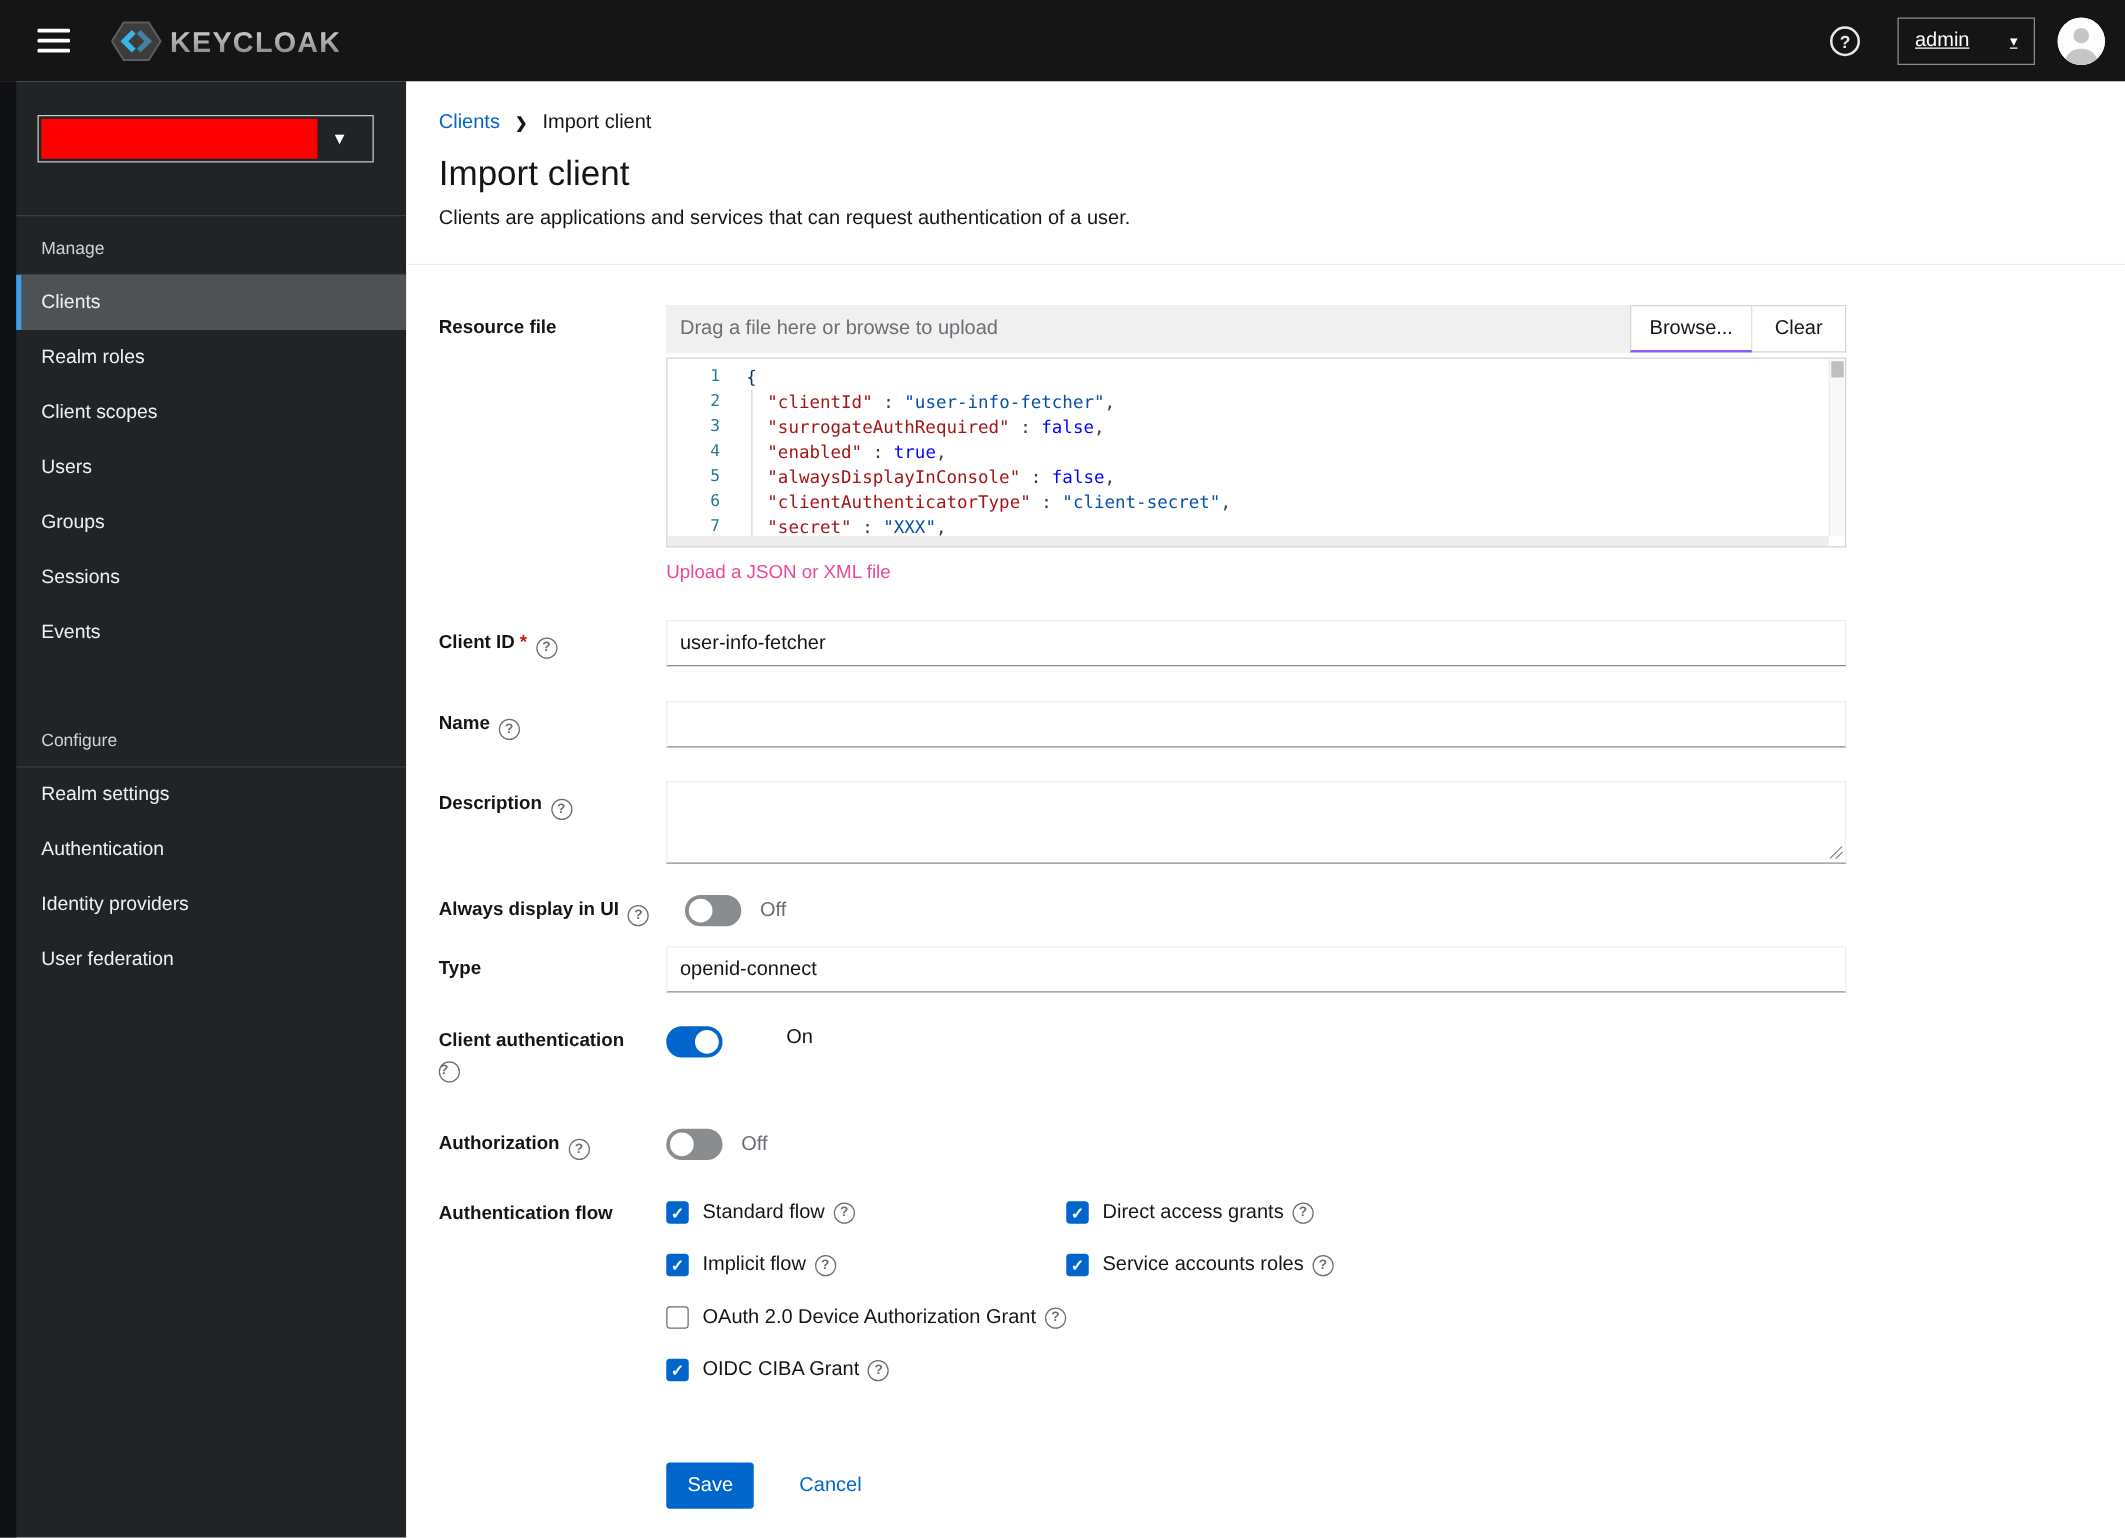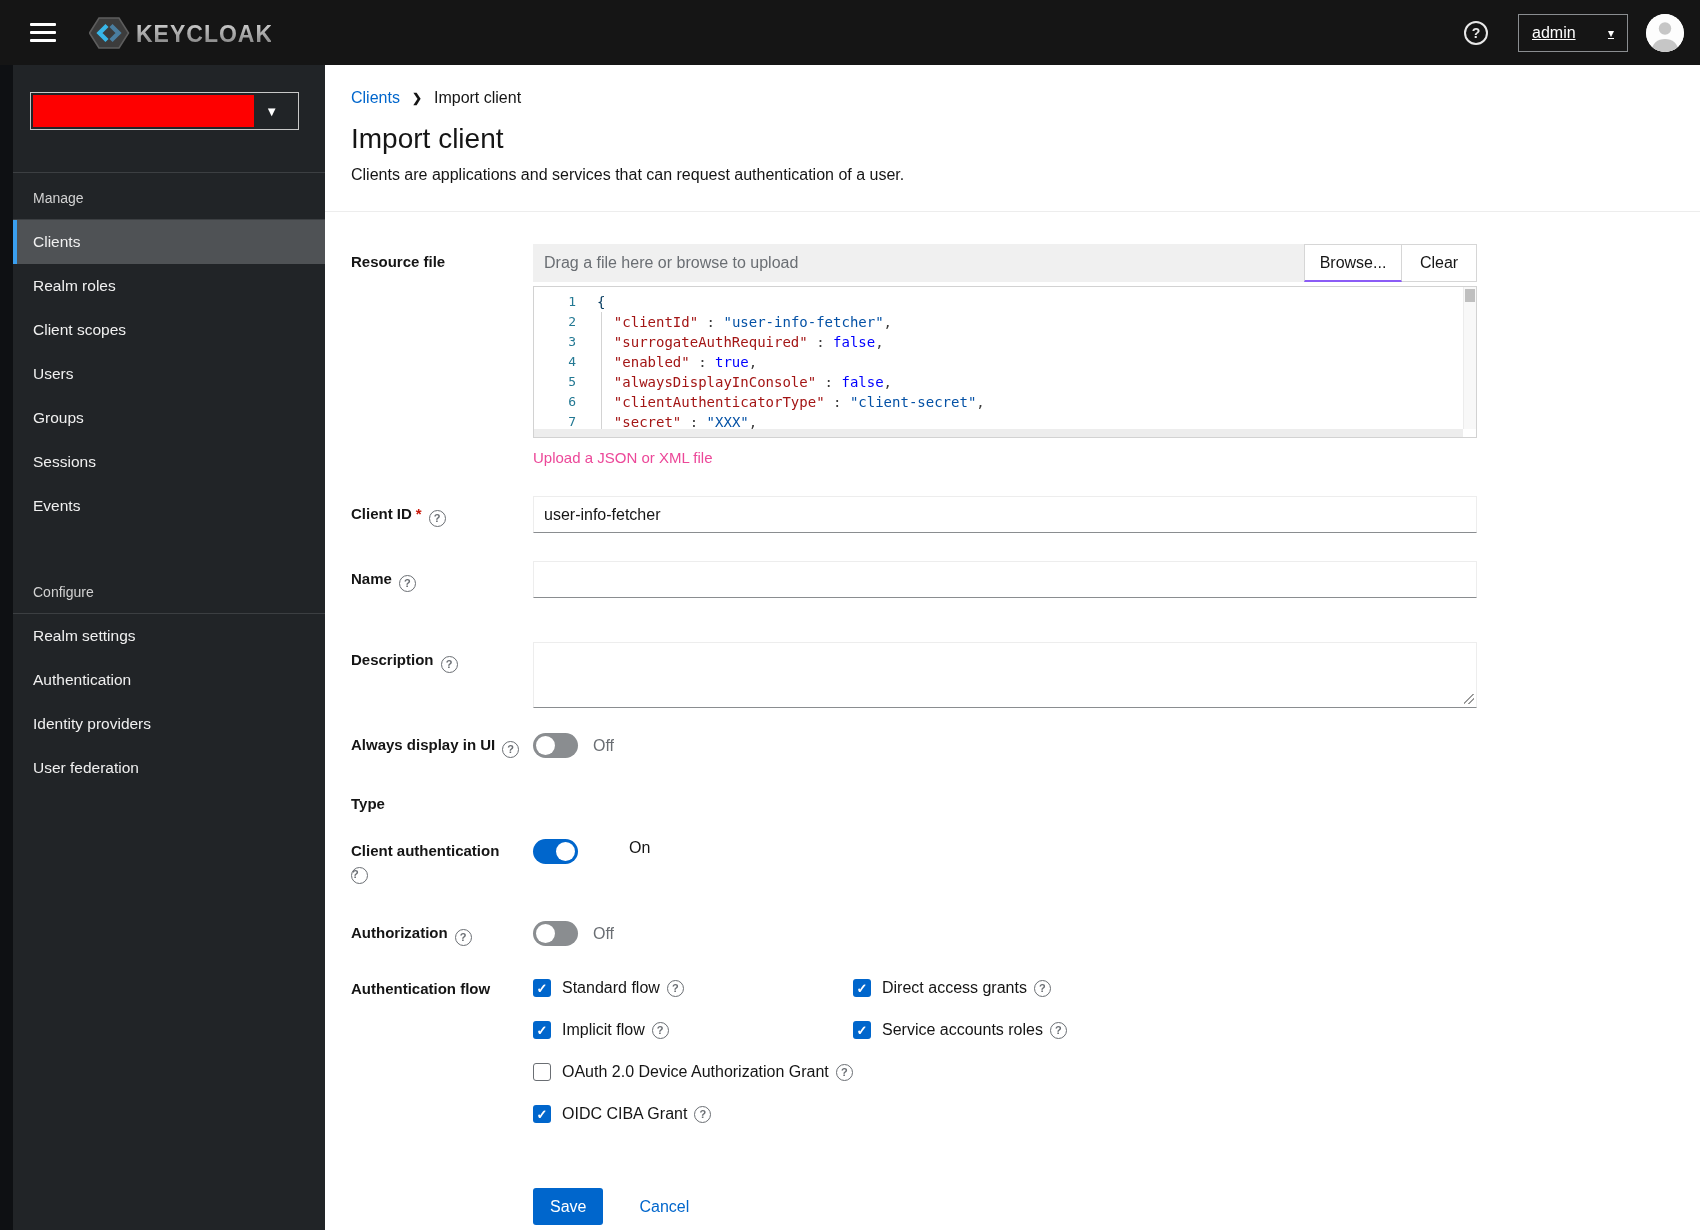--- a/index.html
+++ b/index.html
@@ -247,56 +247,59 @@
 
     <div class="form-row" style="margin-bottom:28px;">
       <div class="form-label">
         <span>Client ID</span><span class="req">*</span><span class="help-icon">?</span>
       </div>
       <div class="form-control">
         <input class="pf-input" type="text" value="user-info-fetcher" style="">
       </div>
     </div>
 
-    <div class="form-row" style="margin-bottom:44px;">
+    <div class="form-row" style="margin-bottom:27px;">
       <div class="form-label">
         <span>Name</span><span class="help-icon">?</span>
       </div>
       <div class="form-control">
         <input class="pf-input" type="text" value="" style="">
       </div>
     </div>
 
     <div class="form-row" style="margin-bottom:25px;">
       <div class="form-label">
         <span>Description</span><span class="help-icon">?</span>
       </div>
       <div class="form-control">
         <div class="textarea-wrap">
           <textarea class="pf-input" style=""></textarea>
           <div class="resize-glyph"></div>
         </div>
       </div>
     </div>
 
-    <div class="form-row" style="margin-bottom:28px;">
+    <div class="form-row" style="margin-bottom:16px;gap:15px;">
       <div class="form-label toggle-align">
         <span>Always display in UI</span><span class="help-icon">?</span>
       </div>
       <div class="form-control switch-row">
         <div class="switch off">
             <div class="switch-knob"></div>
           </div>
         <span class="switch-state off">Off</span>
       </div>
     </div>
 
     <div class="form-row" style="margin-bottom:27px;">
       <div class="form-label">
         <span>Type</span>
+      </div>
+      <div class="form-control">
+        <input class="pf-input" type="text" value="openid-connect" style="">
       </div>
     </div>
 
     <div class="form-row" style="margin-bottom:34px; height:48px;">
       <div class="form-label toggle-align">
         <span>Client authentication</span>
         <span class="help-icon stack-help">?</span>
       </div>
       <div class="form-control switch-row" style="align-items:flex-start;gap:36px;">
         <div class="switch on">

